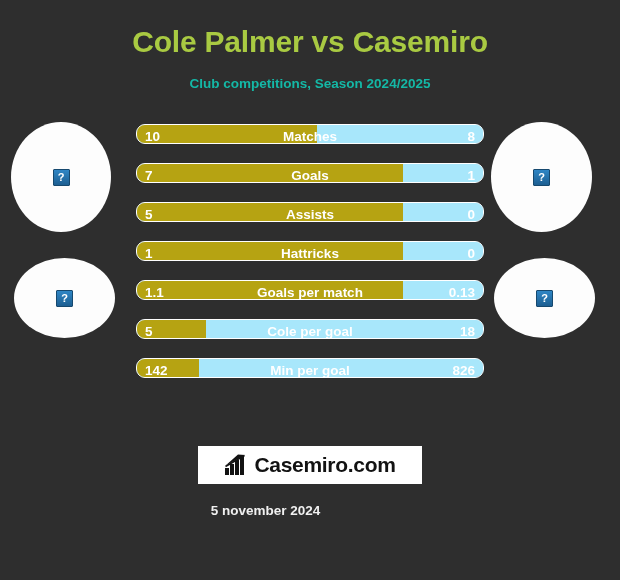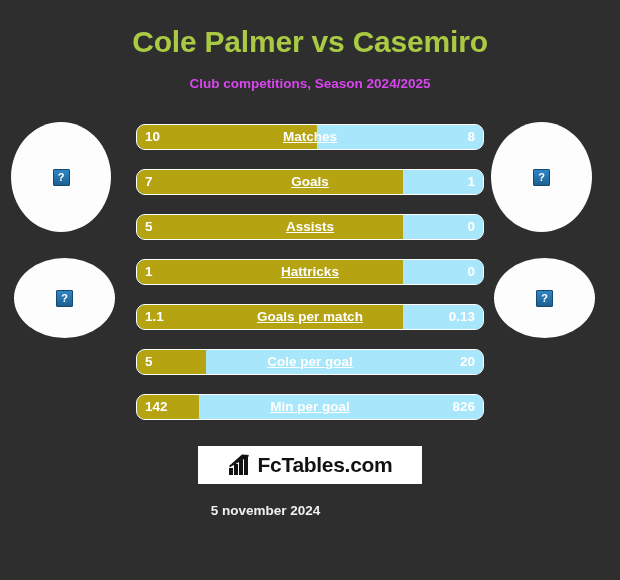--- a/index.html
+++ b/index.html
@@ -29,21 +29,21 @@
     font-weight: bold;
     letter-spacing: -0.2px;
     color: #a9ca42;
     font-family: "Liberation Sans", sans-serif;
   }
   #subtitle {
     margin: 0;
     padding-top: 17px;
     font-size: 13.5px;
     font-weight: bold;
-    color: #d946ef;
+    color: #14b8a6;
   }
 
   
   .avatar {
     position: absolute;
     background: #fdfdfd;
     border-radius: 50%;
     display: flex;
     align-items: center;
     justify-content: center;
@@ -69,21 +69,21 @@
 
   
   #stats {
     position: absolute;
     left: 136px;
     top: 124px;
     width: 348px;
   }
   .stat-row {
     position: relative;
-    height: 26px;
+    height: 20px;
     margin-bottom: 19px;
   }
   .bar {
     position: absolute;
     inset: 0;
     display: flex;
     border: 1px solid #ffffff;
     border-radius: 9px;
     overflow: hidden;
     box-sizing: border-box;
@@ -100,21 +100,20 @@
   }
   .stat-label {
     position: absolute;
     left: 0; right: 0; top: 0;
     line-height: 26px;
     text-align: center;
     font-size: 13.5px;
     font-weight: bold;
     color: #ffffff;
     pointer-events: none;
-    text-decoration: underline;
   }
   .val-left {
     position: absolute;
     left: 9px; top: 0;
     line-height: 26px;
     font-size: 13.5px;
     font-weight: bold;
     color: #ffffff;
     pointer-events: none;
   }
@@ -227,21 +226,21 @@
       <span class="stat-label">Goals per match</span>
       <span class="val-right">0.13</span>
     </div>
     <div class="stat-row">
       <div class="bar">
         <div class="bar-left" style="width: 20%; background: rgb(182, 163, 18);"></div>
         <div class="bar-right" style="background: rgb(168, 231, 251);"></div>
       </div>
       <span class="val-left">5</span>
       <span class="stat-label">Cole per goal</span>
-      <span class="val-right">20</span>
+      <span class="val-right">18</span>
     </div>
     <div class="stat-row">
       <div class="bar">
         <div class="bar-left" style="width: 18%; background: rgb(182, 163, 18);"></div>
         <div class="bar-right" style="background: rgb(168, 231, 251);"></div>
       </div>
       <span class="val-left">142</span>
       <span class="stat-label">Min per goal</span>
       <span class="val-right">826</span>
     </div>
@@ -249,16 +248,16 @@
 
 <div id="brand-box">
   <svg id="brand-icon" width="26" height="22" viewBox="0 0 26 22">
     <rect x="1" y="14" width="4" height="7" fill="#121212"></rect>
     <rect x="6" y="10" width="4" height="11" fill="#121212"></rect>
     <rect x="11" y="6" width="4" height="15" fill="#121212"></rect>
     <rect x="16" y="2" width="4" height="19" fill="#121212"></rect>
     <path d="M1 12 L21 1 L14 0.5 Z M21 1 L19.5 7.5 Z" fill="#121212"></path>
     <path d="M1.5 12.5 L20.5 1.5" stroke="#121212" stroke-width="1.6" fill="none"></path>
   </svg>
-  <span id="brand-text">FcTables.com</span>
+  <span id="brand-text">Casemiro.com</span>
 </div>
 
 <div id="footer-date">5 november 2024</div>
 
 </body></html>

